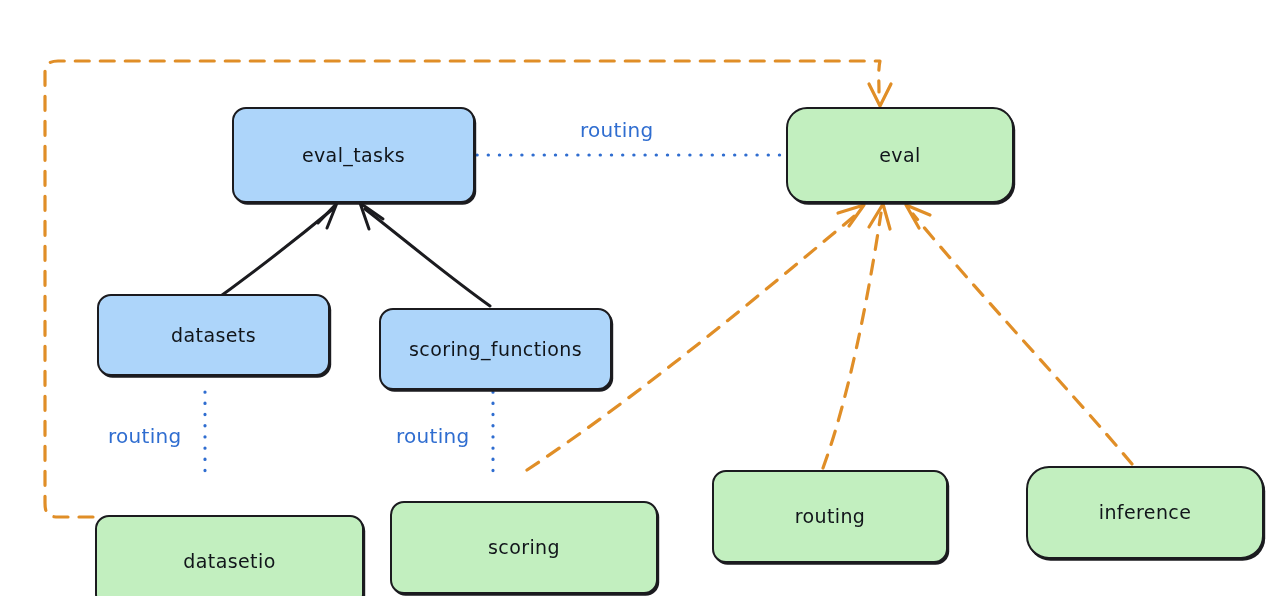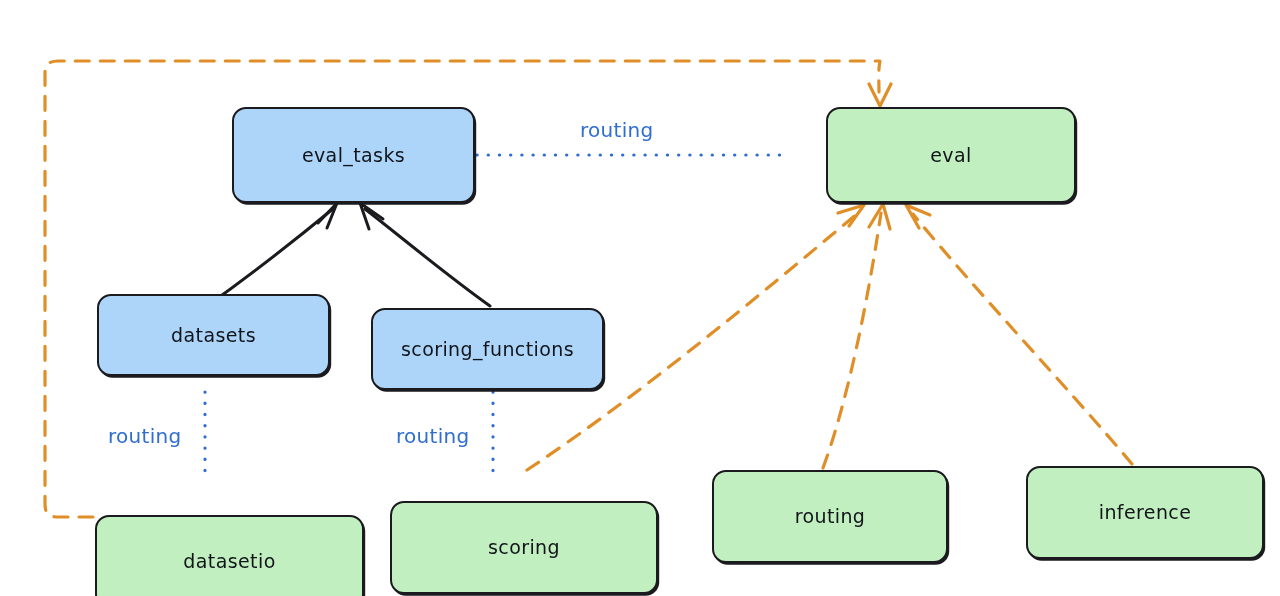--- a/index.html
+++ b/index.html
@@ -108,45 +108,45 @@
     <g>
       <path d="M 1132 464 C 1070 390 975 290 913 214" fill="none" stroke="#e08e27" stroke-width="3.2" stroke-linecap="round" stroke-dasharray="14 11"></path>
       <path d="M 906 205 L 930 215 M 906 205 L 919 228" fill="none" stroke="#e08e27" stroke-width="3.2" stroke-linecap="round"></path>
     </g>
   </svg>
 
   <div class="node api" style="left:232px; top:107px; width:243px; height:96px;">
     <span class="label">eval_tasks</span>
   </div>
 
-  <div class="node provider" style="left:826px; top:107px; width:250px; height:96px;">
+  <div class="node provider" style="left:786px; top:107px; width:228px; height:96px;border-radius:21px;">
     <span class="label">eval</span>
   </div>
 
   <div class="node api" style="left:97px; top:294px; width:233px; height:82px;align-items:center;">
     <span class="label">datasets</span>
   </div>
 
-  <div class="node api" style="left:371px; top:308px; width:233px; height:82px;">
+  <div class="node api" style="left:379px; top:308px; width:233px; height:82px;">
     <span class="label">scoring_functions</span>
   </div>
 
   <div class="node provider" style="left:95px; top:474px; width:269px; height:93px;margin-top:41px;">
     <span class="label">datasetio</span>
   </div>
 
   <div class="node provider" style="left:390px; top:501px; width:268px; height:93px;">
     <span class="label">scoring</span>
   </div>
 
   <div class="node provider" style="left:712px; top:470px; width:236px; height:93px;">
     <span class="label">routing</span>
   </div>
 
-  <div class="node provider" style="left:1026px; top:466px; width:238px; height:93px;">
+  <div class="node provider" style="left:1026px; top:466px; width:238px; height:93px;border-radius:23px;">
     <span class="label">inference</span>
   </div>
 
   <div class="edge-label" style="left:580px; top:118px;">routing</div>
 
   <div class="edge-label" style="left:108px; top:424px;">routing</div>
 
   <div class="edge-label" style="left:396px; top:424px;">routing</div>
 
 </div>

